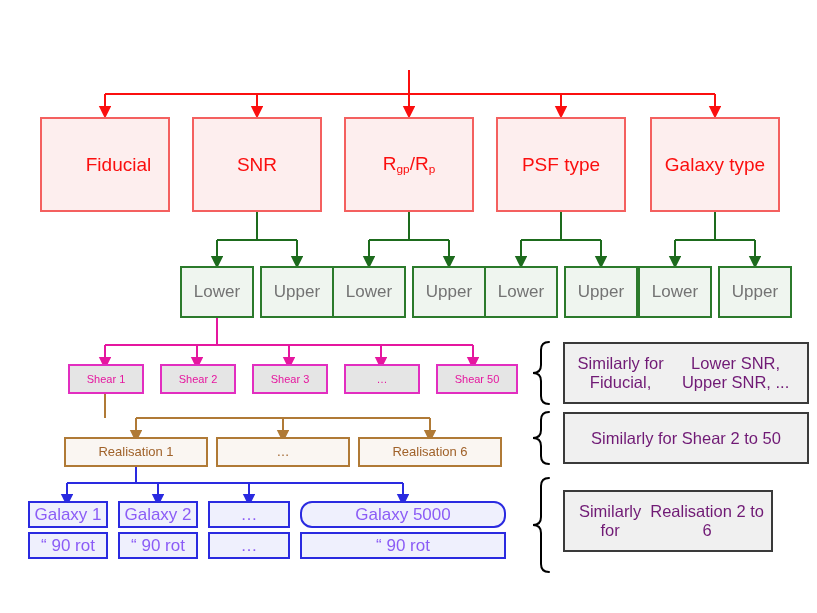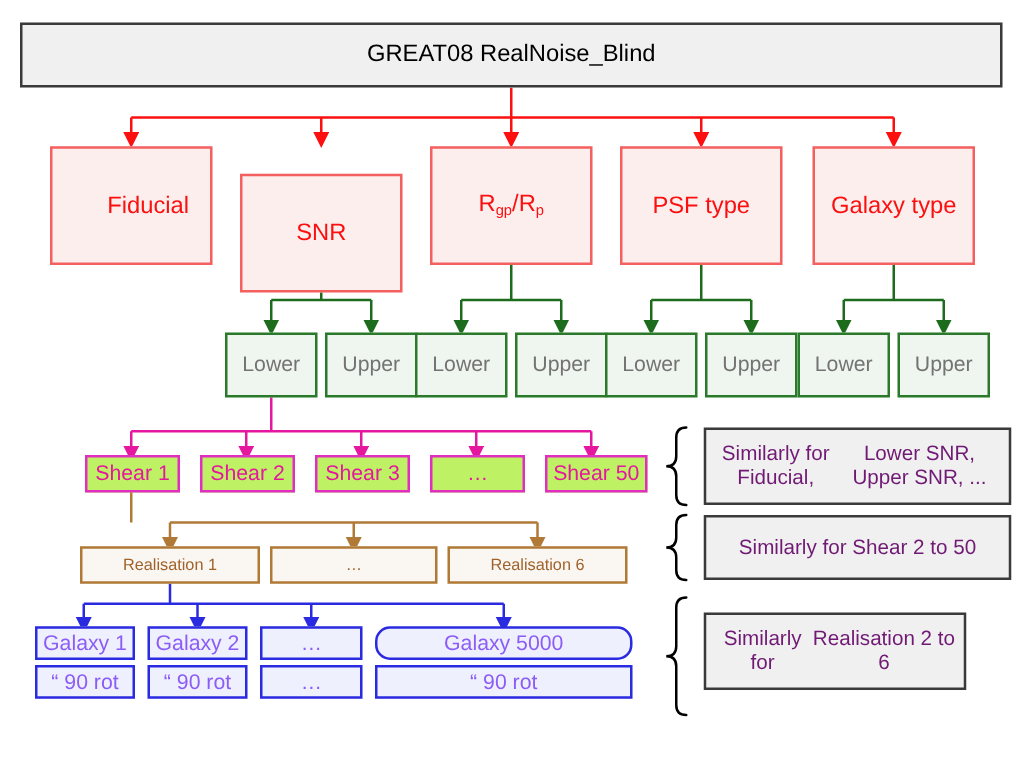--- a/index.html
+++ b/index.html
@@ -48,23 +48,23 @@
   .green {
     border: 2px solid #2b7a2b;
     background: #eff5ef;
     color: #737373;
     font-size: 17px;
   }
 
   
   .magenta {
     border: 2px solid #e22ec0;
-    background: #bef264;
+    background: #e5e5e5;
     color: #e5179f;
-    font-size: 17px;
+    font-size: 11px;
   }
 
   
   .brown {
     border: 2px solid #b07a36;
     background: #faf6f2;
     color: #a0622a;
     font-size: 13px;
   }
 
@@ -185,29 +185,26 @@
     <g stroke="#000000" stroke-width="2" fill="none" stroke-linecap="round">
 
       <path d="M549,342 q-8,0 -8,8 L541,365 q0,8 -8,8 q8,0 8,8 L541,396 q0,8 8,8"></path>
 
       <path d="M549,412 q-8,0 -8,8 L541,430 q0,8 -8,8 q8,0 8,8 L541,456 q0,8 8,8"></path>
 
       <path d="M549,478 q-8,0 -8,8 L541,517 q0,8 -8,8 q8,0 8,8 L541,564 q0,8 8,8"></path>
     </g>
   </svg>
 
-  <div class="node root" style="left:16px; top:18px; width:786px; height:52px;">
-    <span>GREAT08 RealNoise_Blind</span>
-  </div>
 
   <div class="node red" style="left:40px; top:117px; width:130px; height:95px;padding-left:27px;">
     <span>Fiducial</span>
   </div>
 
-  <div class="node red" style="left:192px; top:117px; width:130px; height:95px;margin-top:22px;">
+  <div class="node red" style="left:192px; top:117px; width:130px; height:95px;">
     <span>SNR</span>
   </div>
 
   <div class="node red" style="left:344px; top:117px; width:130px; height:95px;">
     <span>
       <span>R</span><sub>gp</sub><span>/</span><span>R</span><sub>p</sub>
     </span>
   </div>
 
   <div class="node red" style="left:496px; top:117px; width:130px; height:95px;">

